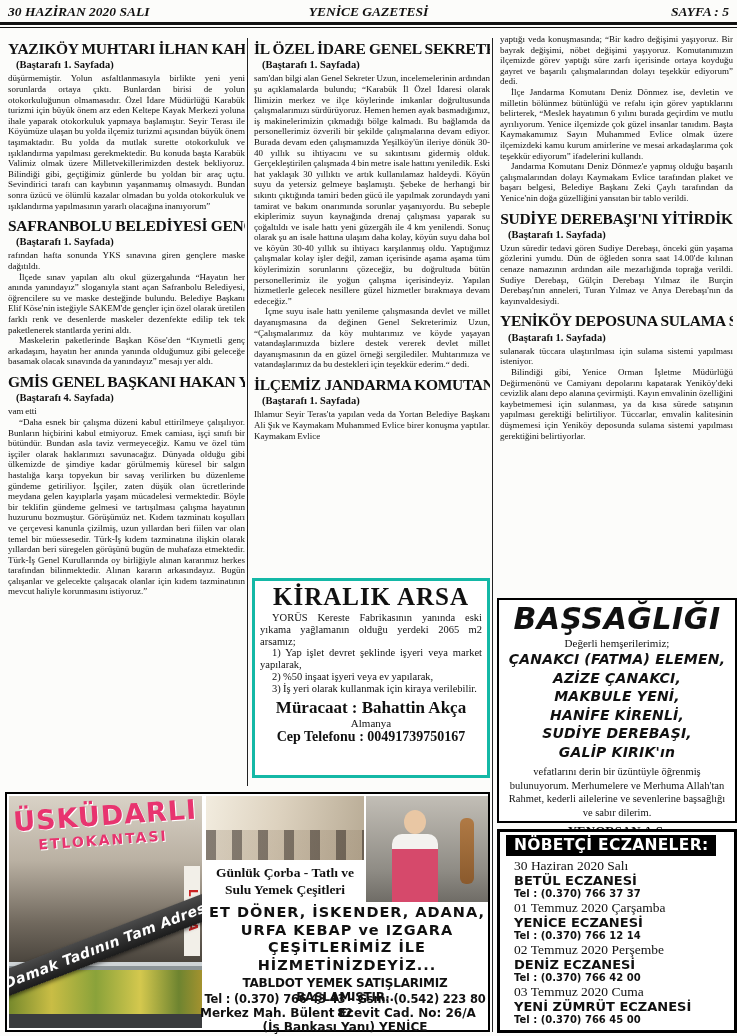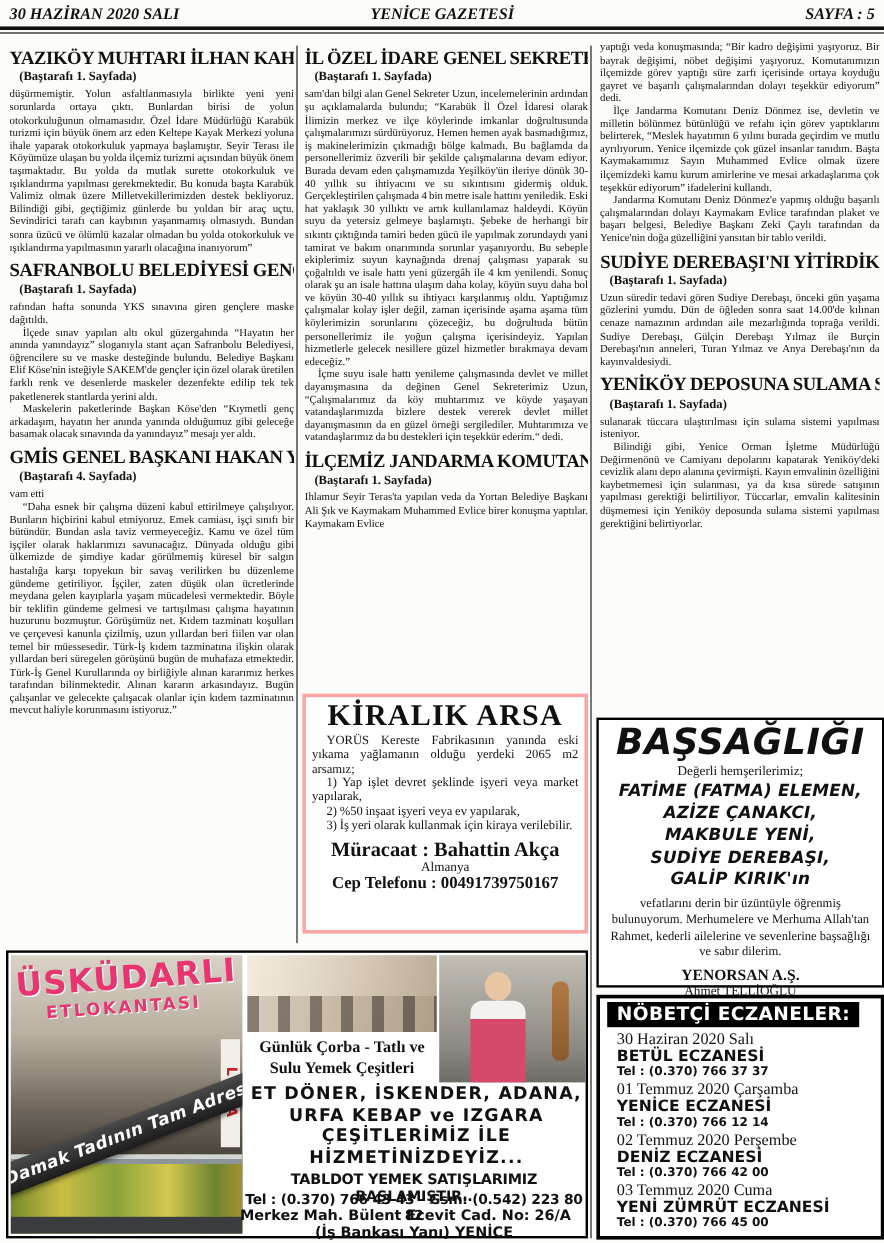--- a/index.html
+++ b/index.html
@@ -24,21 +24,21 @@
   .col3{left:500px;width:233px;height:558px;}
   .headline{font-weight:bold;text-align:center;font-size:15.5px;line-height:1.25;
             margin:5px 0 1px;letter-spacing:-0.3px;white-space:nowrap;}
   .byline{font-weight:bold;font-size:10.5px;margin:1px 0 3px 8px;}
   .body p{font-size:9px;line-height:10.6px;text-align:justify;margin:0;
           word-spacing:-0.4px;hyphens:auto;}
   .body p.ind{text-indent:11px;}
   .body{margin-bottom:4px;}
   
   .kiralik{position:absolute;left:252px;top:578px;width:238px;height:200px;
-           border:3px solid #fca5a5;box-sizing:border-box;background:#fff;padding:2px 5px;font-family:Liberation Serif, serif;}
+           border:3px solid #14b8a6;box-sizing:border-box;background:#fff;padding:2px 5px;font-family:Liberation Serif, serif;}
   .kiralik-title{font-weight:bold;font-size:25px;text-align:center;letter-spacing:1px;
                  line-height:27px;margin:0 0 2px;}
   .kiralik p{font-size:10.5px;line-height:11.8px;text-align:justify;margin:0;word-spacing:-0.3px;}
   .kiralik p.ind{text-indent:12px;}
   .kiralik-contact{font-weight:bold;font-size:17px;text-align:center;margin-top:3px;line-height:19px;}
   .kiralik-loc{font-size:11px;text-align:center;line-height:12px;}
   .kiralik-phone{font-weight:bold;font-size:14px;text-align:center;line-height:16px;}
   
   .bassag{position:absolute;left:497px;top:598px;width:240px;height:225px;
           border:2.5px solid #000;box-sizing:border-box;background:#fff;padding:2px 4px;text-align:center;}
@@ -190,23 +190,24 @@
     <div class="byline">(Baştarafı 1. Sayfada)</div>
     <div class="body">
       <p>sulanarak tüccara ulaştırılması için sulama sistemi yapılması isteniyor.</p>
       <p class="ind">Bilindiği gibi, Yenice Orman İşletme Müdürlüğü Değirmenönü ve Camiyanı depolarını kapatarak Yeniköy'deki cevizlik alanı depo alanına çevirmişti. Kayın emvalinin özelliğini kaybetmemesi için sulanması, ya da kısa sürede satışının yapılması gerektiği belirtiliyor. Tüccarlar, emvalin kalitesinin düşmemesi için Yeniköy deposunda sulama sistemi yapılması gerektiğini belirtiyorlar.</p>
     </div>
   </section>
 
   <aside class="bassag">
     <div class="bassag-title">BAŞSAĞLIĞI</div>
     <div class="bassag-salut">Değerli hemşerilerimiz;</div>
-    <div class="bassag-name">FATİME (FATMA) ELEMEN,</div>
+    <div class="bassag-name">ÇANAKCI (FATMA) ELEMEN,</div>
     <div class="bassag-name">AZİZE ÇANAKCI,</div>
     <div class="bassag-name">MAKBULE YENİ,</div>
+    <div class="bassag-name">HANİFE KİRENLİ,</div>
     <div class="bassag-name">SUDİYE DEREBAŞI,</div>
     <div class="bassag-name">GALİP KIRIK'ın</div>
     <div class="bassag-msg">vefatlarını derin bir üzüntüyle öğrenmiş bulunuyorum. Merhumelere ve Merhuma Allah'tan Rahmet, kederli ailelerine ve sevenlerine başsağlığı ve sabır dilerim.</div>
     <div class="bassag-sign">YENORSAN A.Ş.</div>
     <div class="bassag-signer">Ahmet TELLİOĞLU</div>
   </aside>
 
   <aside class="ecz">
     <span class="ecz-title">NÖBETÇİ ECZANELER:</span>
     <div>

